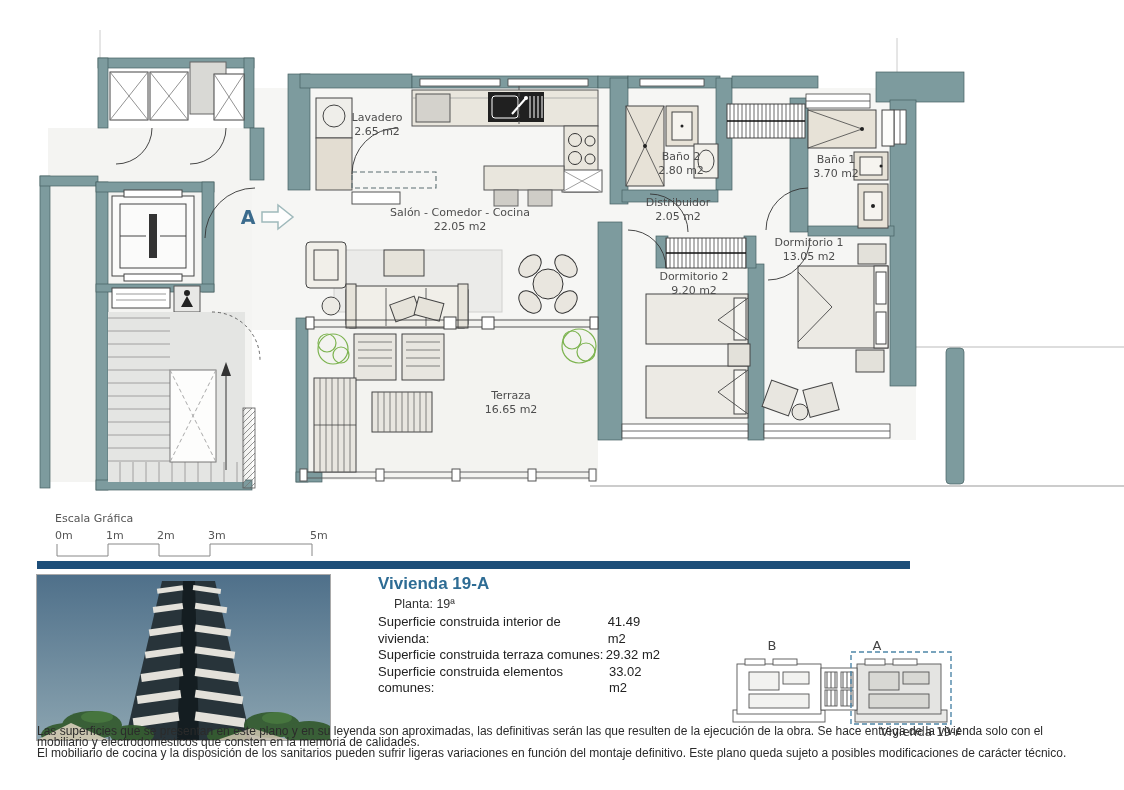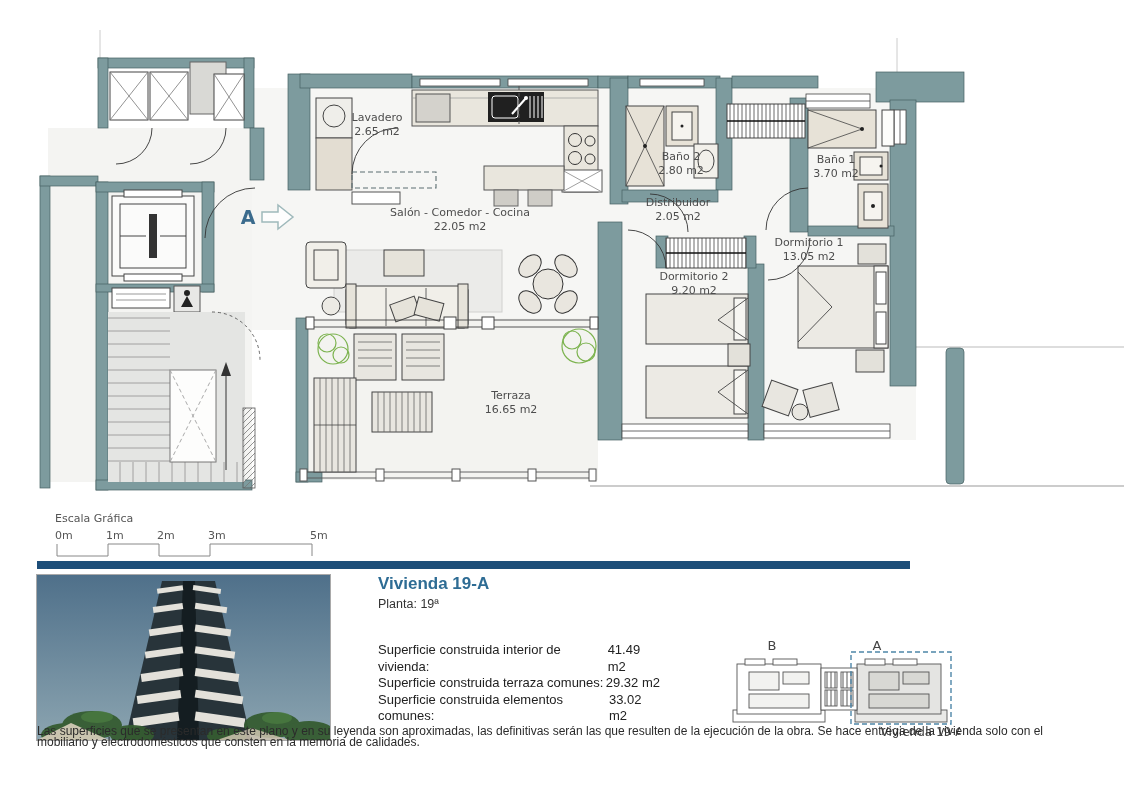--- a/index.html
+++ b/index.html
@@ -9,22 +9,22 @@
   .plabel{font:11px "DejaVu Sans",sans-serif;fill:#4d4d4d;}
   .slabel{font:11px "DejaVu Sans",sans-serif;fill:#555;}
   .stitle{font:11px "DejaVu Sans",sans-serif;fill:#555;}
   .a-marker{font:bold 19px "DejaVu Sans",sans-serif;fill:#3b6b8d;}
   .kplabel{font:13px "DejaVu Sans",sans-serif;fill:#444;}
   .kpcap{font:12px "DejaVu Sans",sans-serif;fill:#444;}
   .divider{position:absolute;left:37px;top:561px;width:873px;height:8px;background:#1d4e79;}
   .photo{position:absolute;left:37px;top:575px;width:293px;height:165px;outline:1px solid #a9a9a9;}
   .info{position:absolute;left:378px;top:574px;width:300px;color:#222;}
   .info h1{margin:0;font-size:17px;font-weight:bold;color:#2e6c94;}
-  .info .floor{margin-top:3px;font-size:12.5px;color:#333;}
-  .rows{margin-top:31px;width:282px;}
+  .info .floor{margin-top:3px;font-size:12.5px;color:#333;margin-left:16px;}
+  .rows{margin-top:3px;width:282px;}
   .rows .row{display:flex;justify-content:space-between;font-size:13px;line-height:16.5px;}
   .rows.totals{margin-top:11px;}
   .keyplan{position:absolute;left:725px;top:628px;}
   .footer{position:absolute;left:37px;top:726px;width:1052px;font-size:12px;line-height:11px;color:#2b2b2b;}
 </style>
 </head>
 <body>
 
 <div class="page">
 
@@ -471,15 +471,16 @@
       <rect x="178" y="44" width="26" height="12" fill="#d8d8d4"></rect>
       <rect x="144" y="66" width="60" height="14" fill="#d8d8d4"></rect>
       <rect x="24" y="66" width="60" height="14" fill="#f2f2f0"></rect>
     </g>
     <rect x="126" y="24" width="100" height="72" fill="none" stroke="#4e86a8" stroke-width="1.4" stroke-dasharray="5,3"></rect>
     <text class="kpcap" x="197" y="108" text-anchor="middle">Vivienda 19-A</text>
   </svg>
 
   <div class="footer">
     <div>Las superficies que se presentan en este plano y en su leyenda son aproximadas, las definitivas serán las que resulten de la ejecución de la obra. Se hace entrega de la vivienda solo con el mobiliario y electrodomésticos que consten en la memoria de calidades.</div>
+    <div>El mobiliario de cocina y la disposición de los sanitarios pueden sufrir ligeras variaciones en función del montaje definitivo. Este plano queda sujeto a posibles modificaciones de carácter técnico.</div>
   </div>
 
 </div>
 
 </body></html>

